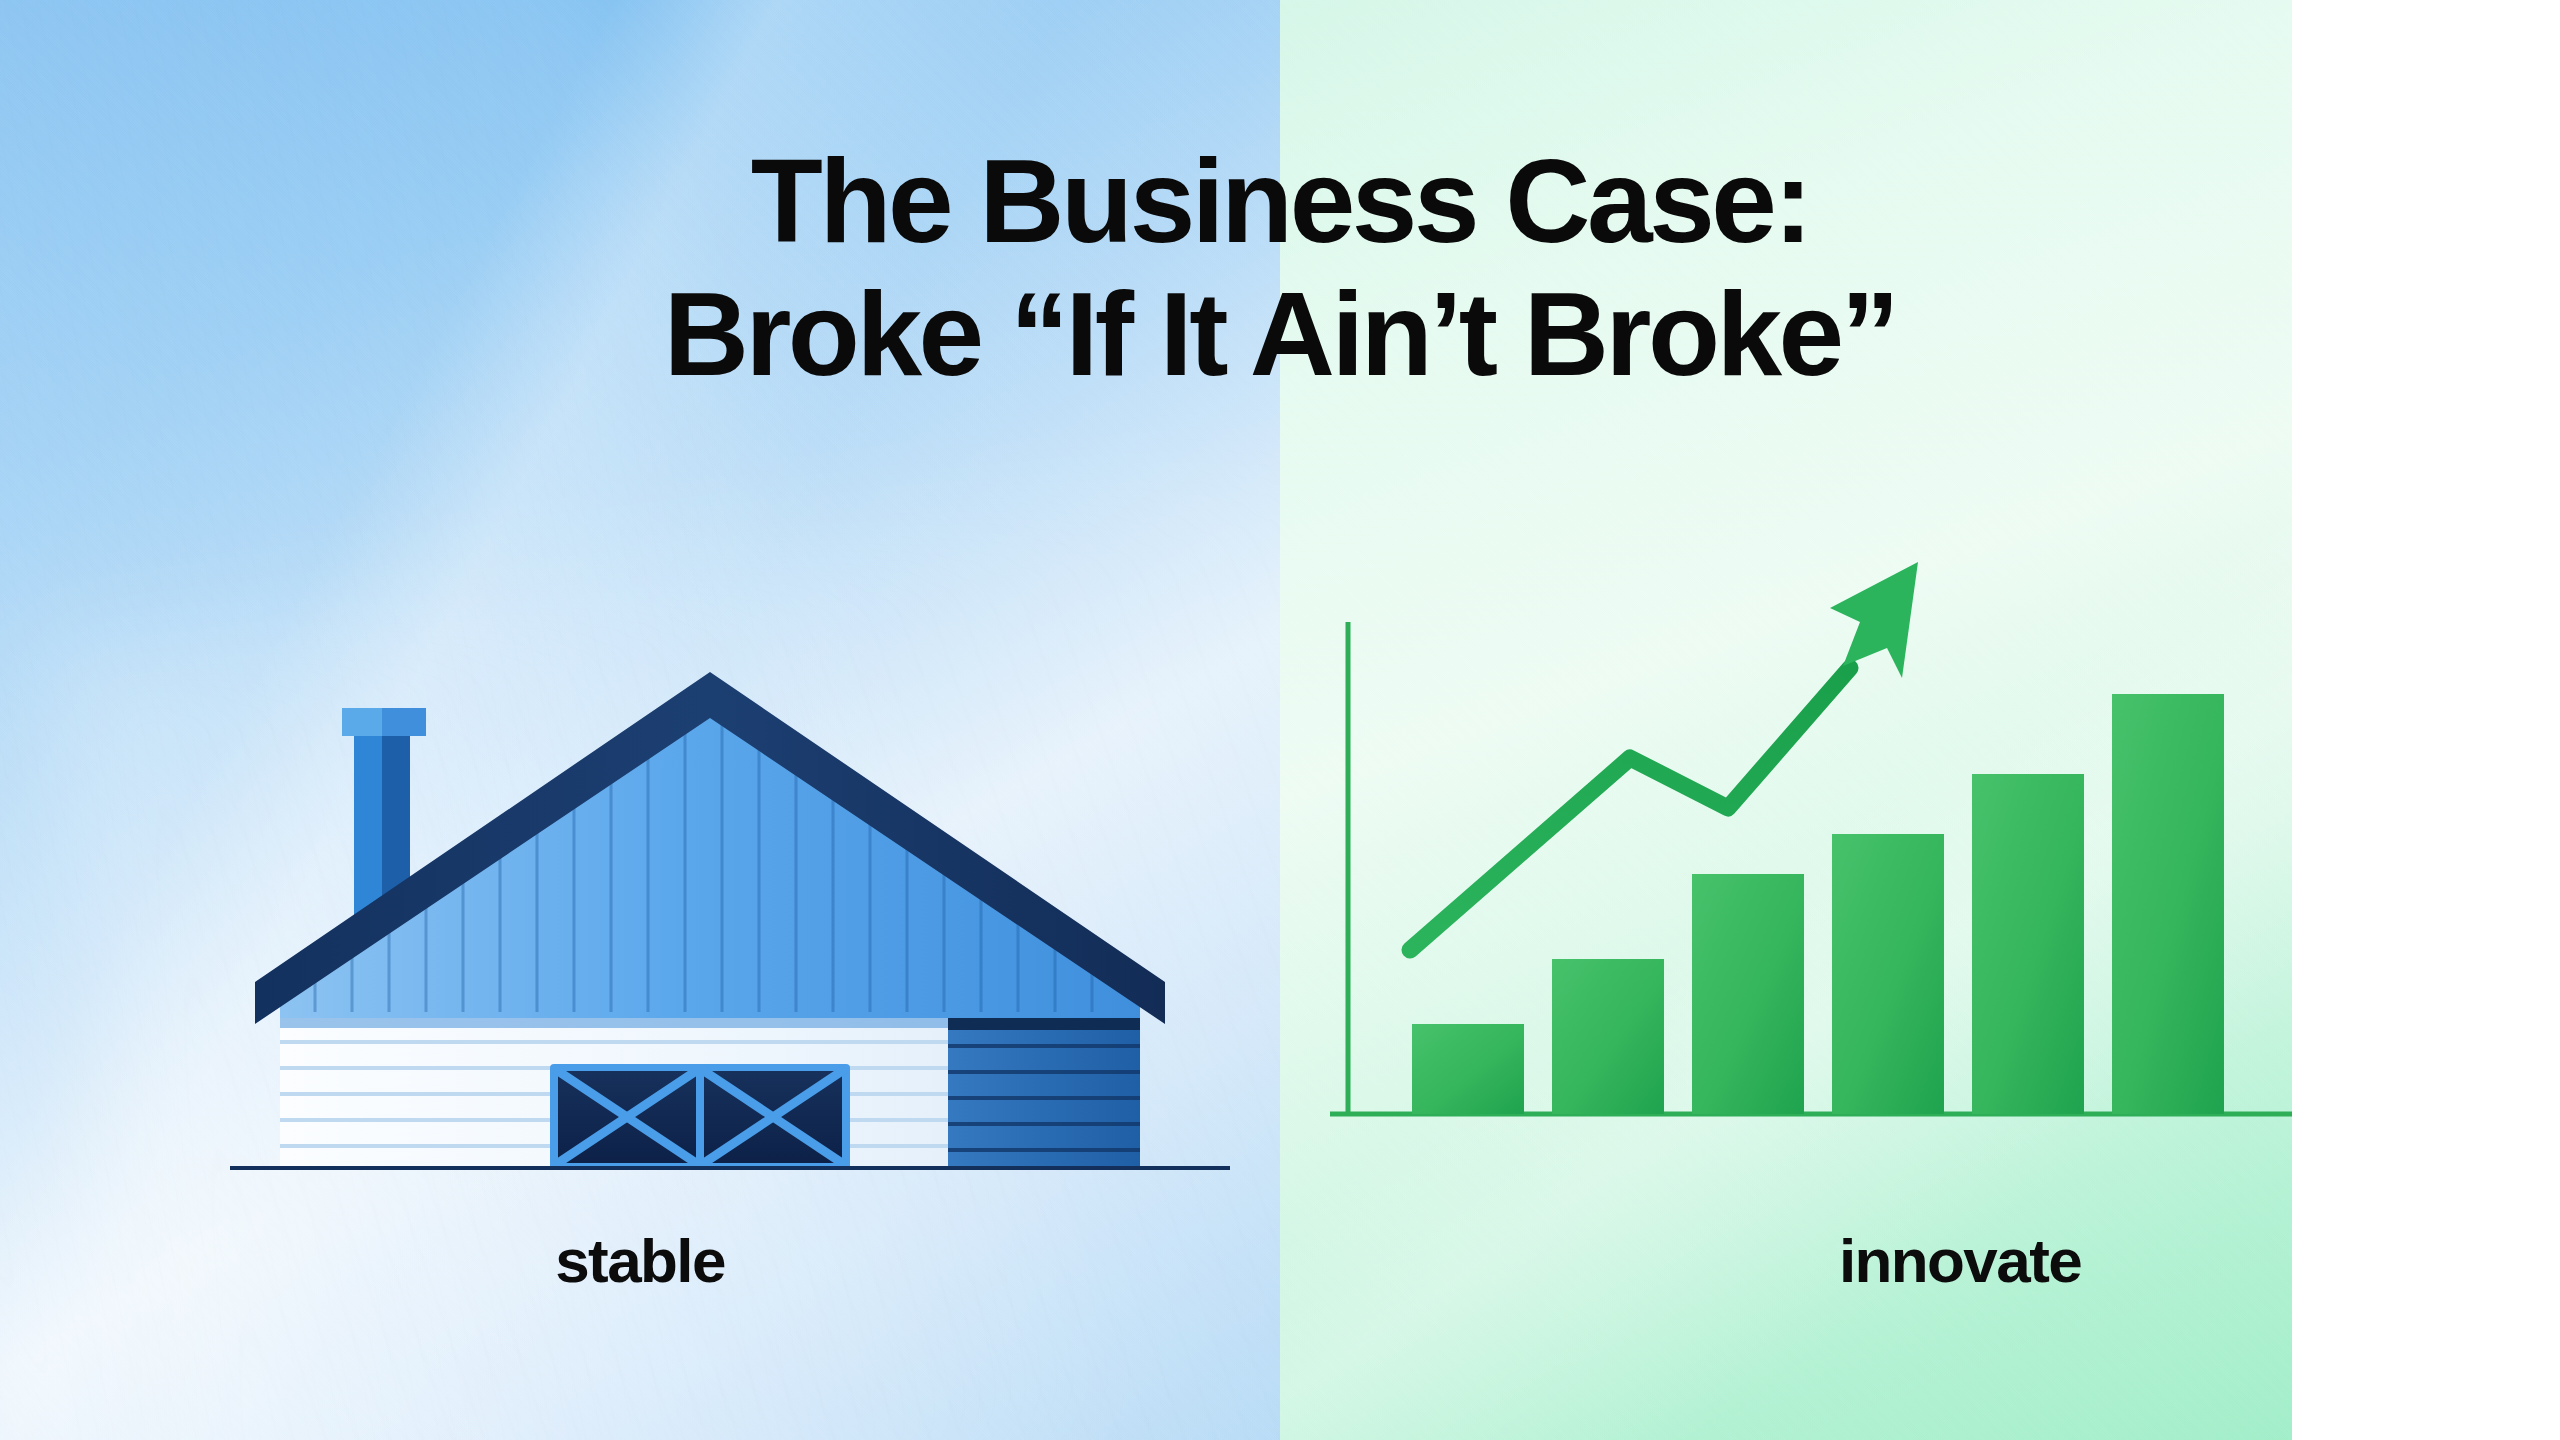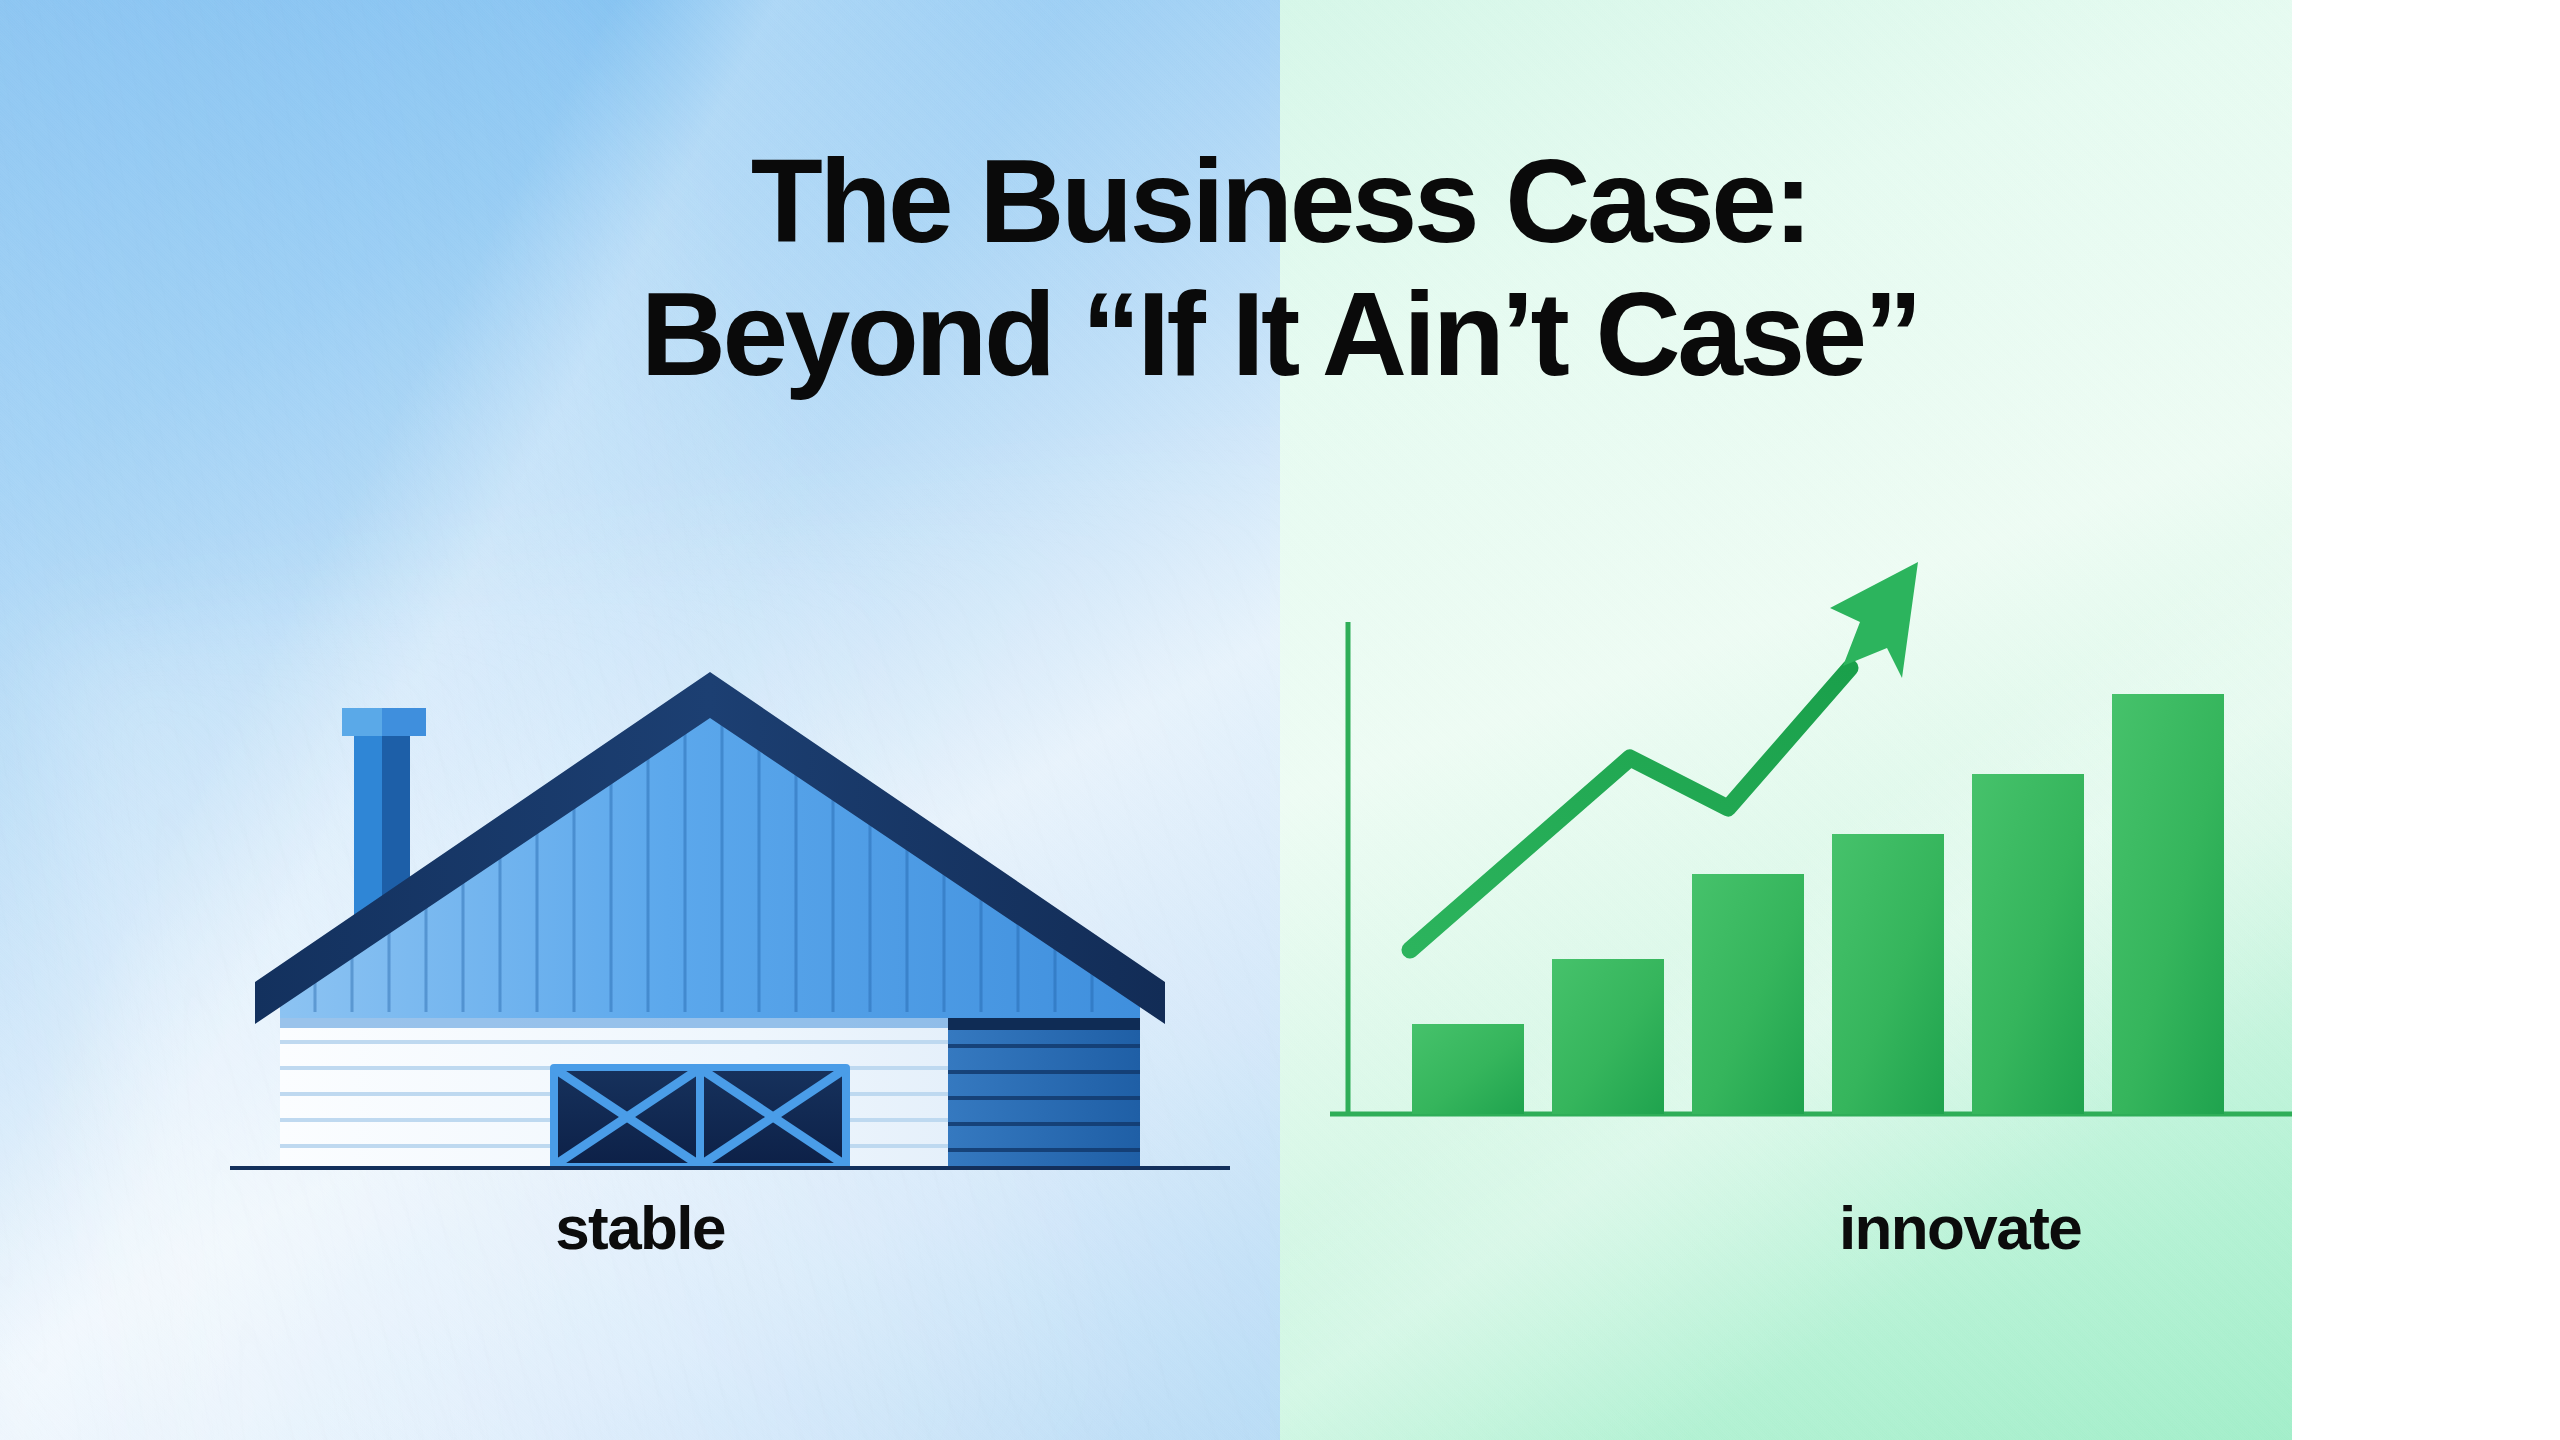--- a/index.html
+++ b/index.html
@@ -118,21 +118,21 @@
     line-height: 1.04;
     letter-spacing: -3.5px;
     font-family: "Liberation Sans", sans-serif;
     white-space: pre;
   }
   #headline .line2 { margin-top: 10px; }
 
   
   .caption {
     position: absolute;
-    top: 1192px;
+    top: 1225px;
     width: 1280px;
     text-align: center;
     color: #0c0c0c;
     font-weight: 700;
     font-size: 62px;
     letter-spacing: -1.6px;
     font-family: "Liberation Sans", sans-serif;
     z-index: 8;
   }
   .caption-left  { left: 0; }
@@ -156,21 +156,21 @@
     <div class="sweep sweep-l2"></div>
   </div>
   <div class="panel panel-right">
 
     <div class="sweep sweep-r2"></div>
   </div>
   <div id="grain"></div>
 
   <div id="headline">
     <span class="line line1">The Business Case:</span>
-    <span class="line line2">Beyond “If It Ain’t Case”</span>
+    <span class="line line2">Broke “If It Ain’t Broke”</span>
   </div>
 
   <div class="illus" id="barn-illus">
     <svg viewBox="0 0 1000 510" width="1000" height="510" xmlns="http://www.w3.org/2000/svg">
       <defs>
         <linearGradient id="gableGrad" x1="0" y1="0" x2="1" y2="0">
           <stop offset="0%" stop-color="#8cc3f2"></stop>
           <stop offset="45%" stop-color="#5ca8ec"></stop>
           <stop offset="100%" stop-color="#3f8fdd"></stop>
         </linearGradient>

